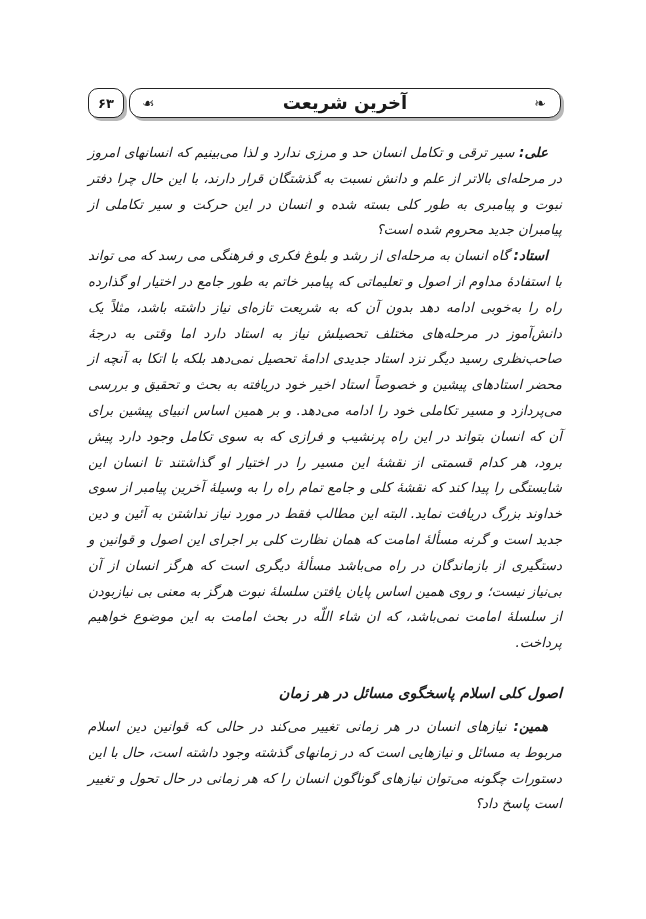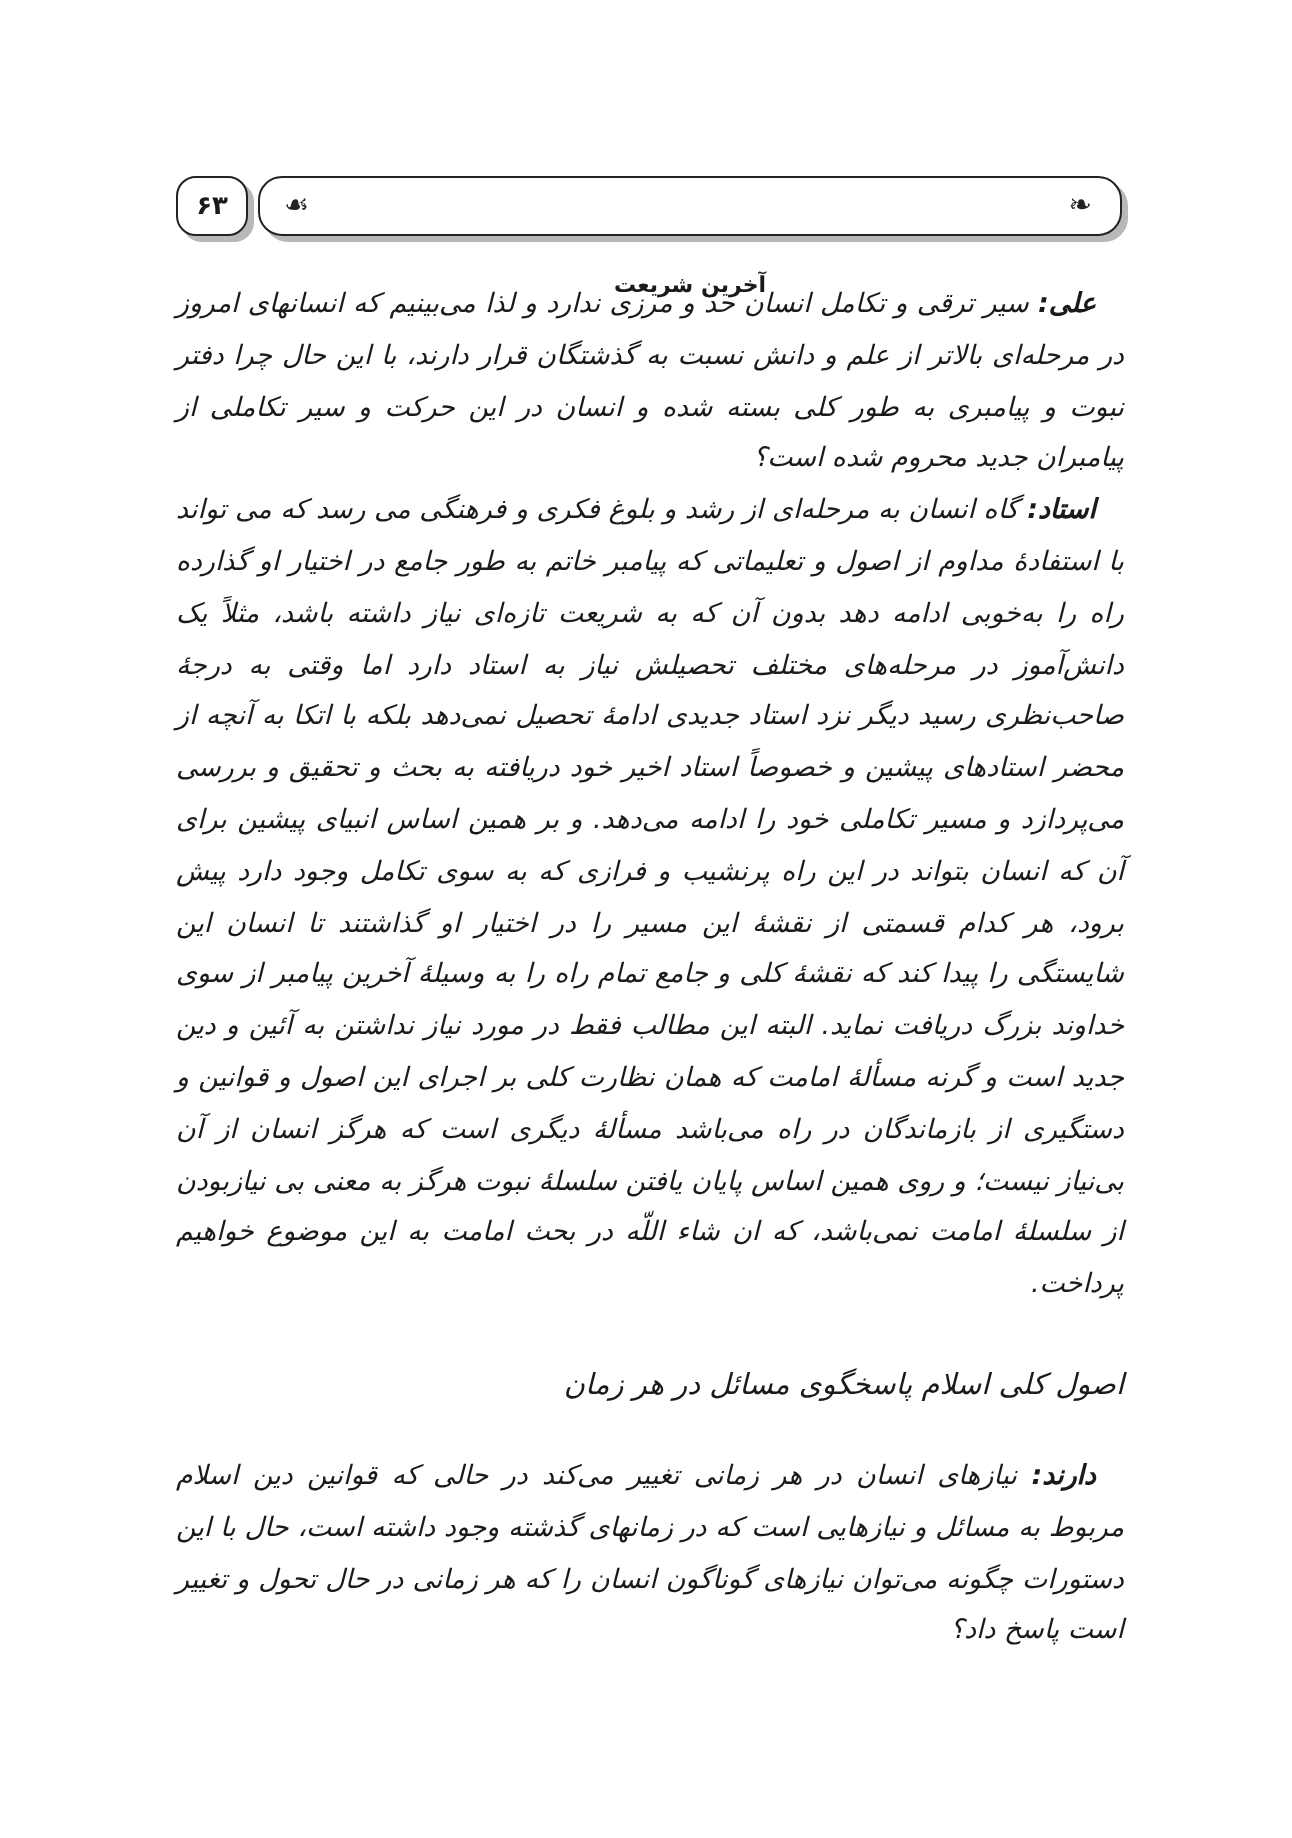--- a/index.html
+++ b/index.html
@@ -50,24 +50,23 @@
     border: 1.2px solid #222;
     border-radius: 12px;
     box-shadow: 3px 3px 0 #b8b8b8;
     background: #fff;
   }
   .title-text {
     position: absolute;
     left: 0; right: 0; top: 0;
     line-height: 28px;
     text-align: center;
-    font-size: 11px;
+    font-size: 18px;
     font-weight: bold;
     direction: rtl;
-    margin-top: 40px;
   }
   .ornament {
     position: absolute;
     top: 4px;
     font-family: "DejaVu Serif", serif;
     font-size: 14px;
     line-height: 20px;
     color: #222;
   }
   .ornament-left { left: 12px; }
@@ -90,22 +89,22 @@
     text-indent: 0;
     font-style: italic;
   }
   .para .speaker {
     font-weight: bold;
   }
   .para.first-line-indent {
     text-indent: 14px;
   }
   .section-heading {
-    margin: 24px 0 20px 0;
-    font-weight: normal;
+    margin: 24px 0 8px 0;
+    font-weight: bold;
     font-style: italic;
     font-size: 14.5px;
     line-height: 26px;
     text-align: right;
   }
 </style>
 </head>
 <body>
 
 <div class="page">
@@ -125,17 +124,17 @@
     <p class="para first-line-indent">
       <span class="speaker">علی:</span><span> سیر ترقی و تکامل انسان حد و مرزی ندارد و لذا می‌بینیم که انسانهای امروز در مرحله‌ای بالاتر از علم و دانش نسبت به گذشتگان قرار دارند، با این حال چرا دفتر نبوت و پیامبری به طور کلی بسته شده و انسان در این حرکت و سیر تکاملی از پیامبران جدید محروم شده است؟</span>
     </p>
     <p class="para first-line-indent">
       <span class="speaker">استاد:</span><span> گاه انسان به مرحله‌ای از رشد و بلوغ فکری و فرهنگی می رسد که می تواند با استفادهٔ مداوم از اصول و تعلیماتی که پیامبر خاتم به طور جامع در اختیار او گذارده راه را به‌خوبی ادامه دهد بدون آن که به شریعت تازه‌ای نیاز داشته باشد، مثلاً یک دانش‌آموز در مرحله‌های مختلف تحصیلش نیاز به استاد دارد اما وقتی به درجهٔ صاحب‌نظری رسید دیگر نزد استاد جدیدی ادامهٔ تحصیل نمی‌دهد بلکه با اتکا به آنچه از محضر استادهای پیشین و خصوصاً استاد اخیر خود دریافته به بحث و تحقیق و بررسی می‌پردازد و مسیر تکاملی خود را ادامه می‌دهد. و بر همین اساس انبیای پیشین برای آن که انسان بتواند در این راه پرنشیب و فرازی که به سوی تکامل وجود دارد پیش برود، هر کدام قسمتی از نقشهٔ این مسیر را در اختیار او گذاشتند تا انسان این شایستگی را پیدا کند که نقشهٔ کلی و جامع تمام راه را به وسیلهٔ آخرین پیامبر از سوی خداوند بزرگ دریافت نماید. البته این مطالب فقط در مورد نیاز نداشتن به آئین و دین جدید است و گرنه مسألهٔ امامت که همان نظارت کلی بر اجرای این اصول و قوانین و دستگیری از بازماندگان در راه می‌باشد مسألهٔ دیگری است که هرگز انسان از آن بی‌نیاز نیست؛ و روی همین اساس پایان یافتن سلسلهٔ نبوت هرگز به معنی بی نیازبودن از سلسلهٔ امامت نمی‌باشد، که ان شاء اللّه در بحث امامت به این موضوع خواهیم پرداخت.</span>
     </p>
 
     <div class="section-heading">اصول کلی اسلام پاسخگوی مسائل در هر زمان</div>
 
     <p class="para first-line-indent">
-      <span class="speaker">دارند:</span><span> نیازهای انسان در هر زمانی تغییر می‌کند در حالی که قوانین دین اسلام مربوط به مسائل و نیازهایی است که در زمانهای گذشته وجود داشته است، حال با این دستورات چگونه می‌توان نیازهای گوناگون انسان را که هر زمانی در حال تحول و تغییر است پاسخ داد؟</span>
+      <span class="speaker">همین:</span><span> نیازهای انسان در هر زمانی تغییر می‌کند در حالی که قوانین دین اسلام مربوط به مسائل و نیازهایی است که در زمانهای گذشته وجود داشته است، حال با این دستورات چگونه می‌توان نیازهای گوناگون انسان را که هر زمانی در حال تحول و تغییر است پاسخ داد؟</span>
     </p>
   </div>
 
 </div>
 
 </body></html>

